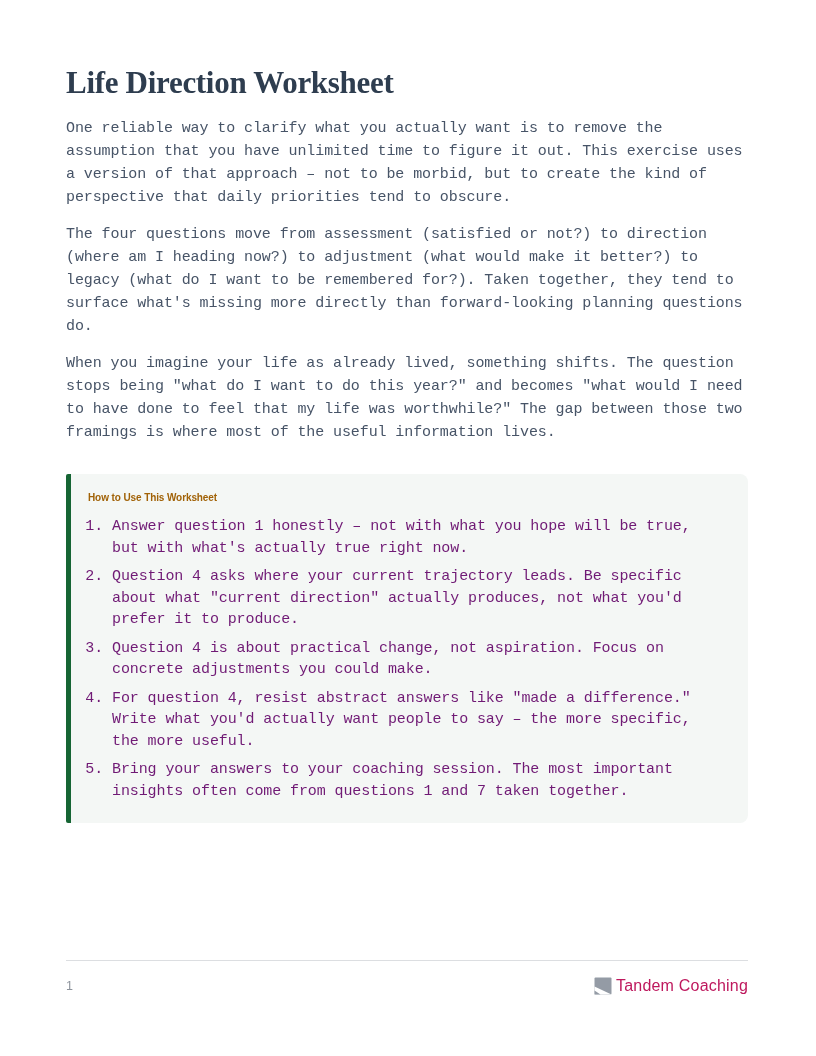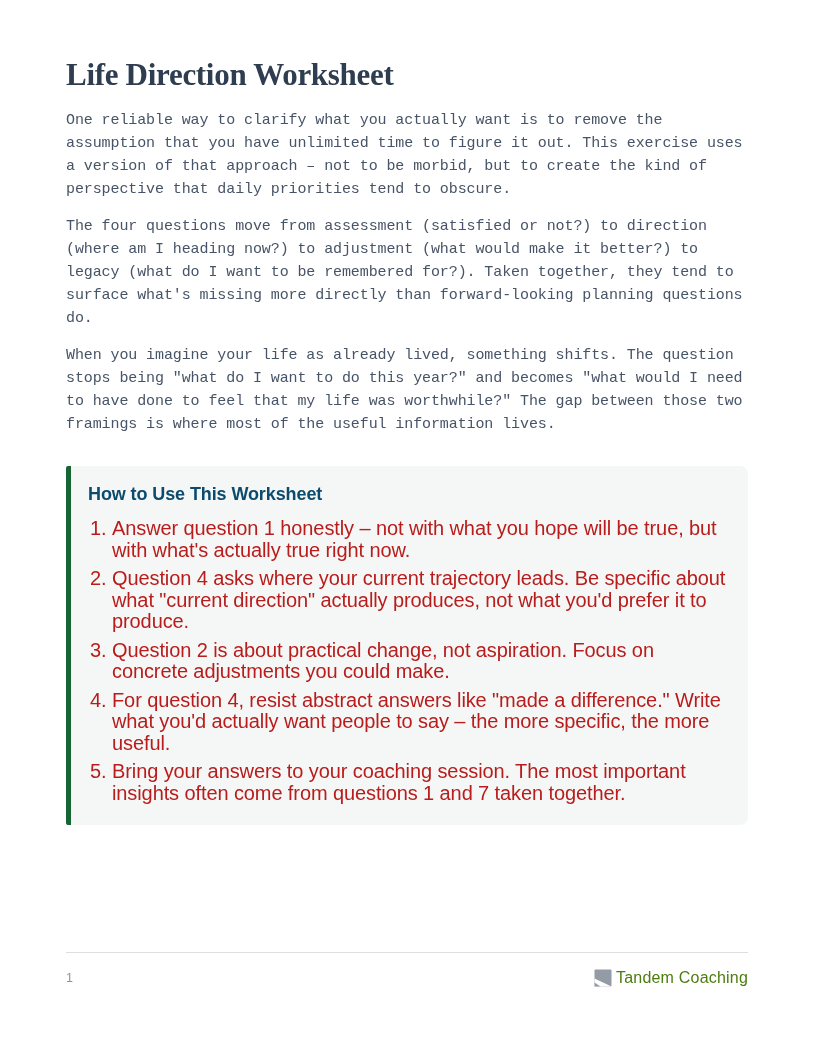--- a/index.html
+++ b/index.html
@@ -5,21 +5,21 @@
   * { box-sizing: border-box; }
   html, body { margin: 0; padding: 0; background: #ffffff; }
   .page {
     position: relative;
     width: 816px;
     height: 1028px;
     background: #ffffff;
     font-family: "Liberation Sans", sans-serif;
     color: #475467;
     overflow: hidden;
-    margin: 0 auto;
+    margin: 8px auto;
   }
   .content {
     position: absolute;
     left: 66px;
     right: 68px;
     top: 0;
   }
   h1.doc-title {
     margin: 0;
     padding-top: 56px;
@@ -41,56 +41,57 @@
   .intro { margin-top: 15px; }
   .callout {
     margin-top: 30px;
     background: #f4f7f5;
     border-left: 5px solid #166534;
     border-radius: 2px 8px 8px 2px;
     padding: 18px 22px 14px 17px;
   }
   .callout-heading {
     margin: 0 0 13px 0;
-    font-size: 18px;
+    font-size: 10px;
     font-weight: 700;
-    color: #0c4a6e;
+    color: #a16207;
     letter-spacing: -0.1px;
   }
   .callout ol {
     margin: 0;
     padding-left: 24px;
   }
   .callout ol li {
-    font-size: 20px;
+    font-size: 15px;
     line-height: 21.5px;
     letter-spacing: -0.1px;
-    color: #b91c1c;
+    color: #701a75;
     margin-bottom: 7px;
+    font-family: Liberation Mono, monospace;
   }
   .footer {
     position: absolute;
     left: 66px;
     right: 68px;
     top: 952px;
     border-top: 1px solid #dcdee1;
     display: flex;
     justify-content: space-between;
     align-items: center;
     padding-top: 16px;
   }
   .page-number {
     font-size: 12.5px;
     color: #8d939c;
   }
   .brand {
     display: flex;
     align-items: center;
     gap: 4px;
-    color: #4d7c0f;
+    color: #be185d;
     font-size: 16px;
     letter-spacing: 0.2px;
   }
   .brand-icon { display: inline-block; width: 18px; height: 18px; }
 </style>
 </head>
 <body>
 
 <div class="page">
   <div class="content">
@@ -101,21 +102,21 @@
       <p>One reliable way to clarify what you actually want is to remove the assumption that you have unlimited time to figure it out. This exercise uses a version of that approach – not to be morbid, but to create the kind of perspective that daily priorities tend to obscure.</p>
       <p>The four questions move from assessment (satisfied or not?) to direction (where am I heading now?) to adjustment (what would make it better?) to legacy (what do I want to be remembered for?). Taken together, they tend to surface what's missing more directly than forward-looking planning questions do.</p>
       <p>When you imagine your life as already lived, something shifts. The question stops being "what do I want to do this year?" and becomes "what would I need to have done to feel that my life was worthwhile?" The gap between those two framings is where most of the useful information lives.</p>
     </div>
 
     <div class="callout">
       <p class="callout-heading">How to Use This Worksheet</p>
       <ol>
         <li>Answer question 1 honestly – not with what you hope will be true, but with what's actually true right now.</li>
         <li>Question 4 asks where your current trajectory leads. Be specific about what "current direction" actually produces, not what you'd prefer it to produce.</li>
-        <li>Question 2 is about practical change, not aspiration. Focus on concrete adjustments you could make.</li>
+        <li>Question 4 is about practical change, not aspiration. Focus on concrete adjustments you could make.</li>
         <li>For question 4, resist abstract answers like "made a difference." Write what you'd actually want people to say – the more specific, the more useful.</li>
         <li>Bring your answers to your coaching session. The most important insights often come from questions 1 and 7 taken together.</li>
       </ol>
     </div>
 
   </div>
 
   <div class="footer">
     <span class="page-number">1</span>
     <span class="brand">

